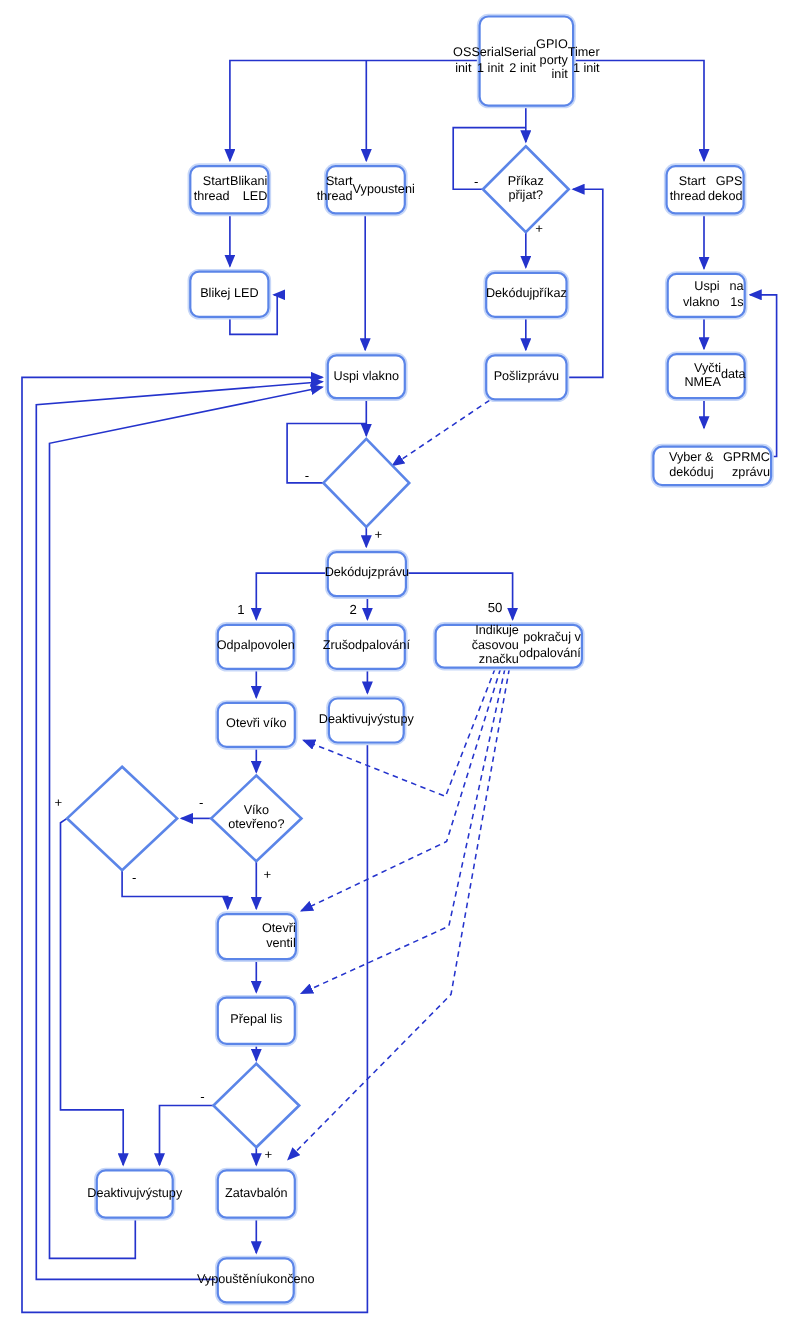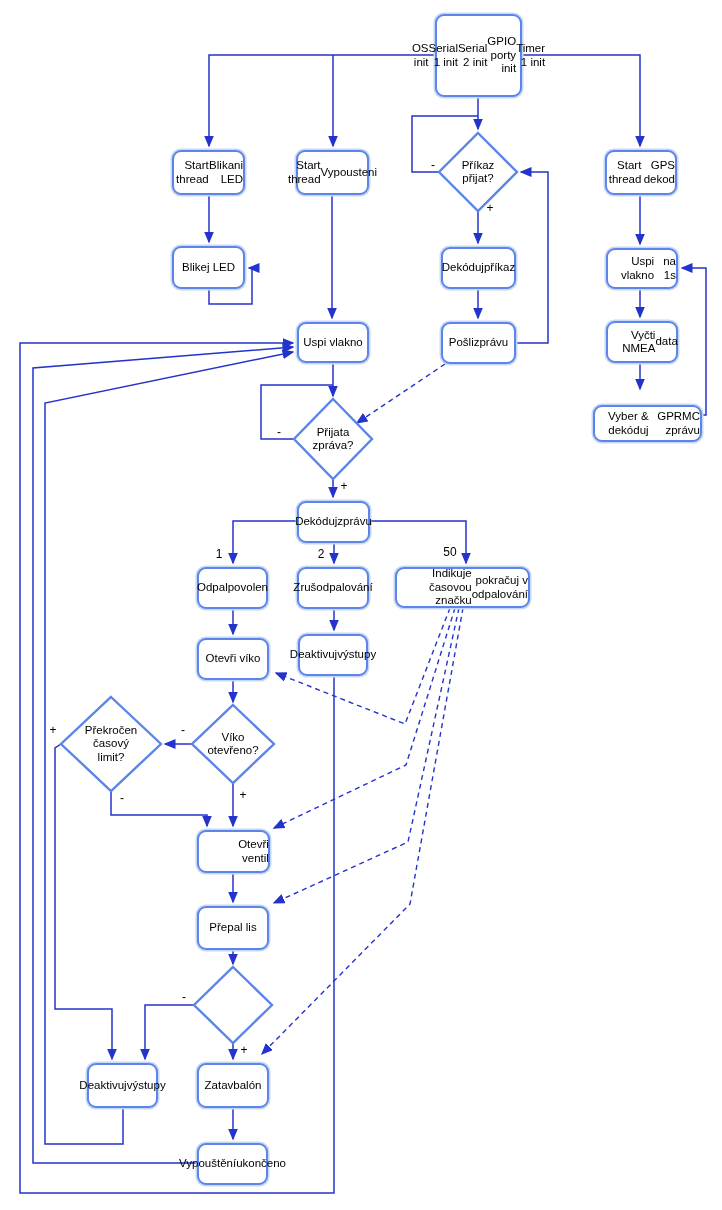--- a/index.html
+++ b/index.html
@@ -176,32 +176,23 @@
         <div>výstupy</div>
       </div>
       <div class="node" style="left: 197px; top: 1143px; width: 71px; height: 42px;">
         <div>Vypouštění</div>
         <div>ukončeno</div>
       </div>
       <div class="diamond-text" style="left: 439px; top: 133px; width: 78px; height: 78px;">
         <div>Příkaz</div>
         <div>přijat?</div>
       </div>
-      <div class="diamond-text" style="left: 294px; top: 399px; width: 78px; height: 80px;">
-        <div>Přijata</div>
-        <div>zpráva?</div>
-      </div>
       <div class="diamond-text" style="left: 192px; top: 705px; width: 82px; height: 78px;">
         <div>Víko</div>
         <div>otevřeno?</div>
-      </div>
-      <div class="diamond-text" style="left: 61px; top: 697px; width: 100px; height: 94px;">
-        <div>Překročen</div>
-        <div>časový</div>
-        <div>limit?</div>
       </div>
     </div>
   <div id="labels">
       <div class="edge-label" style="left: 433px; top: 165px;">-</div>
       <div class="edge-label" style="left: 490px; top: 208px;">+</div>
       <div class="edge-label" style="left: 279px; top: 432px;">-</div>
       <div class="edge-label" style="left: 344px; top: 486px;">+</div>
       <div class="edge-label" style="left: 219px; top: 554px;">1</div>
       <div class="edge-label" style="left: 321px; top: 554px;">2</div>
       <div class="edge-label" style="left: 450px; top: 552px;">50</div>

